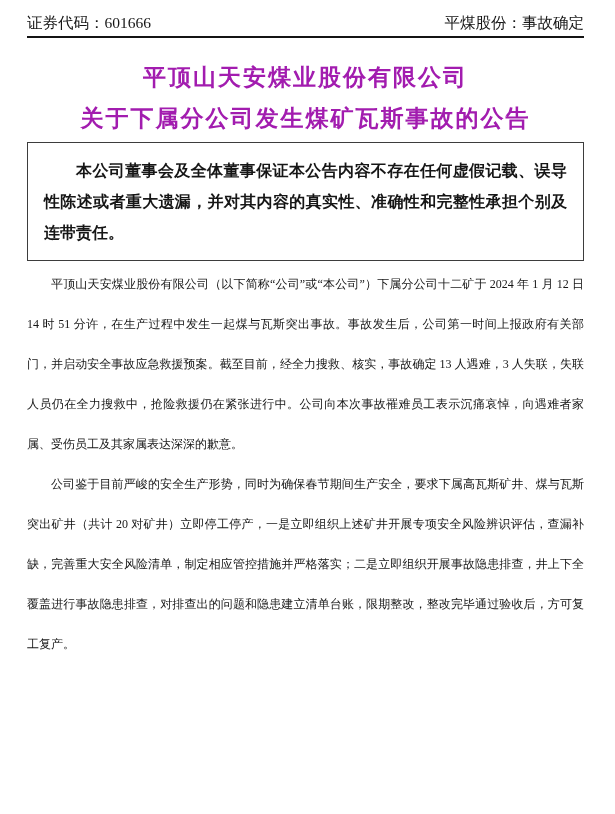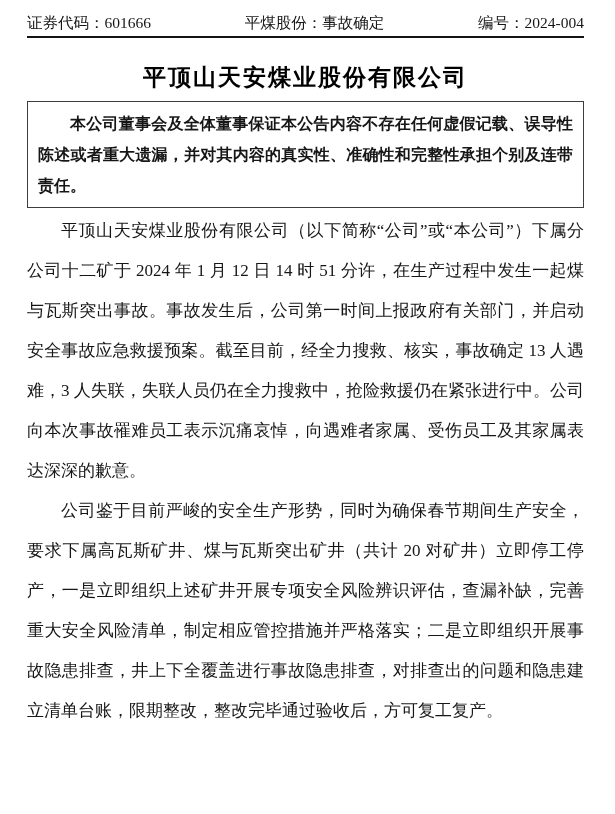--- a/index.html
+++ b/index.html
@@ -27,73 +27,71 @@
     line-height: 20px;
     padding-bottom: 3px;
     border-bottom: 2px solid #141414;
     white-space: nowrap;
   }
   .doc-header .hcell { display: inline-block; }
   
   .title {
     font-family: "Liberation Sans", "DejaVu Sans", sans-serif;
     font-weight: bold;
-    color: #000000;
+    color: #a21caf;
     text-align: center;
     letter-spacing: 2px;
     font-size: 23px;
     line-height: 30px;
     margin: 0;
   }
   h1.title { margin-top: 24px; }
   h2.title { margin-top: 11px; }
   
   .disclaimer-box {
     margin-top: 9px;
     border: 1px solid #3d3d3d;
     padding: 5px 9px;
     background: #ffffff;
   }
   .disclaimer-box p {
-    margin: 1px;
+    margin: 7px;
     font-weight: bold;
     font-size: 16px;
     line-height: 31px;
     text-indent: 2em;
     text-align: justify;
   }
   
   .doc-body p {
     margin: 0;
-    font-size: 17px;
+    font-size: 12px;
     line-height: 40px;
     text-indent: 2em;
     text-align: justify;
   }
   .doc-body p.first { margin-top: 3px; }
 </style>
 </head>
 <body>
 
 <div class="page">
 
   <header class="doc-header">
     <div class="hcell">
       <span>证券代码：</span><span>601666</span>
     </div>
     <div class="hcell">
       <span>平煤股份：</span><span>事故确定</span>
     </div>
-    <div class="hcell">
-      <span>编号：</span><span>2024-004</span>
-    </div>
   </header>
 
   <h1 class="title">平顶山天安煤业股份有限公司</h1>
 
+  <h2 class="title">关于下属分公司发生煤矿瓦斯事故的公告</h2>
 
   <section class="disclaimer-box">
     <p>本公司董事会及全体董事保证本公告内容不存在任何虚假记载、误导性陈述或者重大遗漏，并对其内容的真实性、准确性和完整性承担个别及连带责任。</p>
   </section>
 
   <main class="doc-body">
     <p class="first">平顶山天安煤业股份有限公司（以下简称“公司”或“本公司”）下属分公司十二矿于 2024 年 1 月 12 日 14 时 51 分许，在生产过程中发生一起煤与瓦斯突出事故。事故发生后，公司第一时间上报政府有关部门，并启动安全事故应急救援预案。截至目前，经全力搜救、核实，事故确定 13 人遇难，3 人失联，失联人员仍在全力搜救中，抢险救援仍在紧张进行中。公司向本次事故罹难员工表示沉痛哀悼，向遇难者家属、受伤员工及其家属表达深深的歉意。</p>
     <p>公司鉴于目前严峻的安全生产形势，同时为确保春节期间生产安全，要求下属高瓦斯矿井、煤与瓦斯突出矿井（共计 20 对矿井）立即停工停产，一是立即组织上述矿井开展专项安全风险辨识评估，查漏补缺，完善重大安全风险清单，制定相应管控措施并严格落实；二是立即组织开展事故隐患排查，井上下全覆盖进行事故隐患排查，对排查出的问题和隐患建立清单台账，限期整改，整改完毕通过验收后，方可复工复产。</p>
   </main>
 

